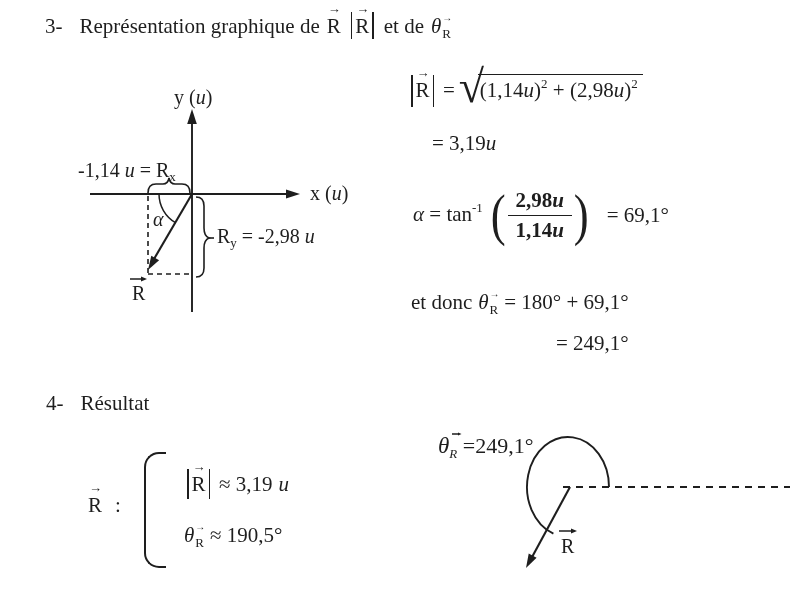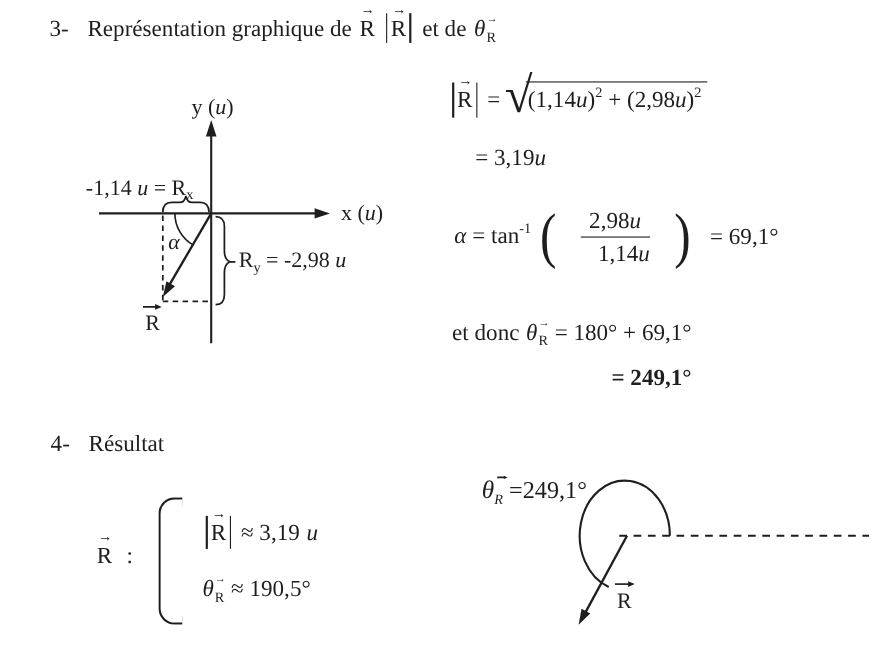--- a/index.html
+++ b/index.html
@@ -29,27 +29,27 @@
 
   #eq1{position:absolute;left:408px;top:74px;}
   .sqrtg{position:relative;padding-left:17px;white-space:nowrap;}
   .rsign{position:absolute;left:-2px;bottom:-5px;font-size:46px;line-height:1;}
   .rbody{display:inline-block;border-top:1.7px solid #1e1e1e;padding:3px 5px 0 2px;text-align:right;}
   #eq1 .l2{margin:24px 0 0 24px;}
 
   #eq2{position:absolute;left:413px;top:187px;display:flex;align-items:center;white-space:nowrap;}
   #eq2 .lead{margin-right:6px;}
   .bigparen{font-size:56px;line-height:1;transform:scaleX(0.8);display:inline-block;}
-  .frac{display:inline-flex;flex-direction:column;align-items:flex-end;margin:0 20px;}
+  .frac{display:inline-flex;flex-direction:column;align-items:center;margin:0 0;font-weight:bold;}
   .fnum{border-bottom:1.7px solid #1e1e1e;padding:0 8px 3px;}
   .fden{padding-top:2px;}
   #eq2 .tail{margin-left:16px;}
 
   #eq3{position:absolute;left:411px;top:290px;text-align:right;}
-  #eq3 .l2{margin:14px 0 0 96px;font-weight:bold;}
+  #eq3 .l2{margin:14px 0 0 96px;}
 
   #h4{position:absolute;left:46px;top:391px;display:flex;gap:17px;}
   #resR{position:absolute;left:88px;top:493px;display:flex;gap:13px;align-items:baseline;}
   #bracket{
     position:absolute;left:144px;top:452px;width:20px;height:112px;
     border:2.2px solid #1e1e1e;border-right:none;border-radius:15px 0 0 15px;
   }
   #resLines{position:absolute;left:184px;top:469px;}
   #resLines .rl{display:flex;align-items:baseline;gap:6px;white-space:nowrap;}
   #resLines .rl2{margin-top:24px;}

